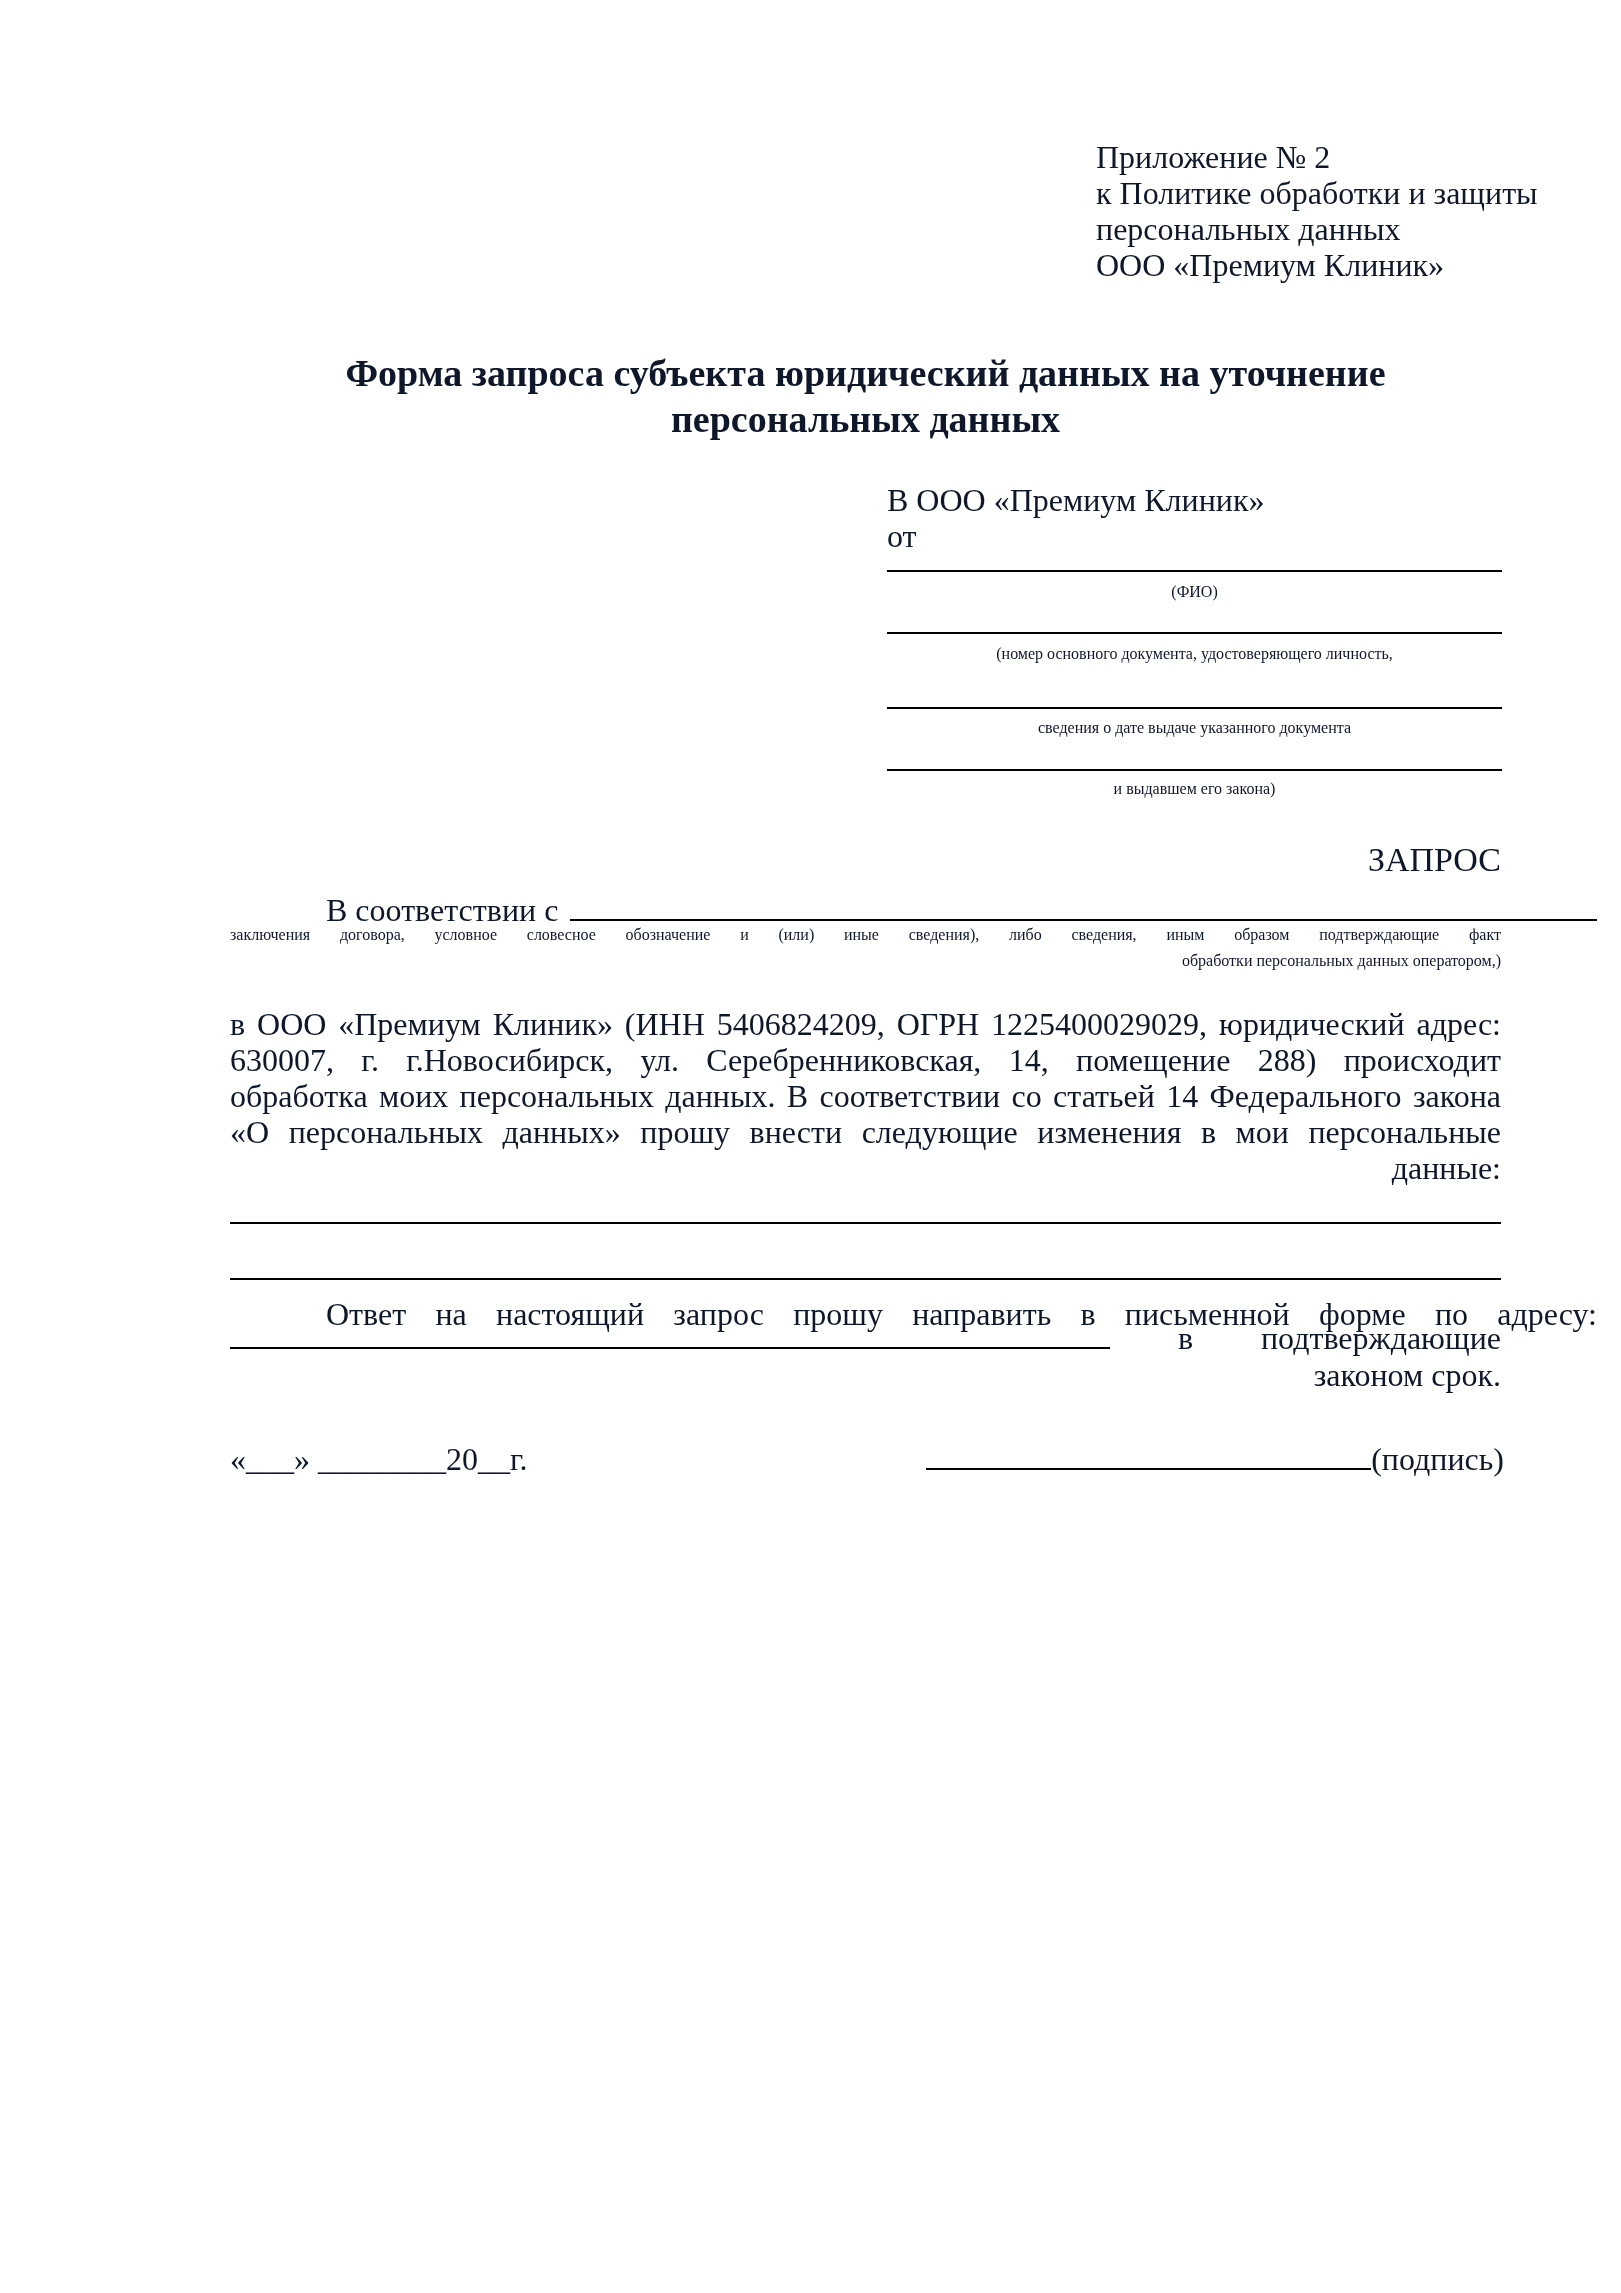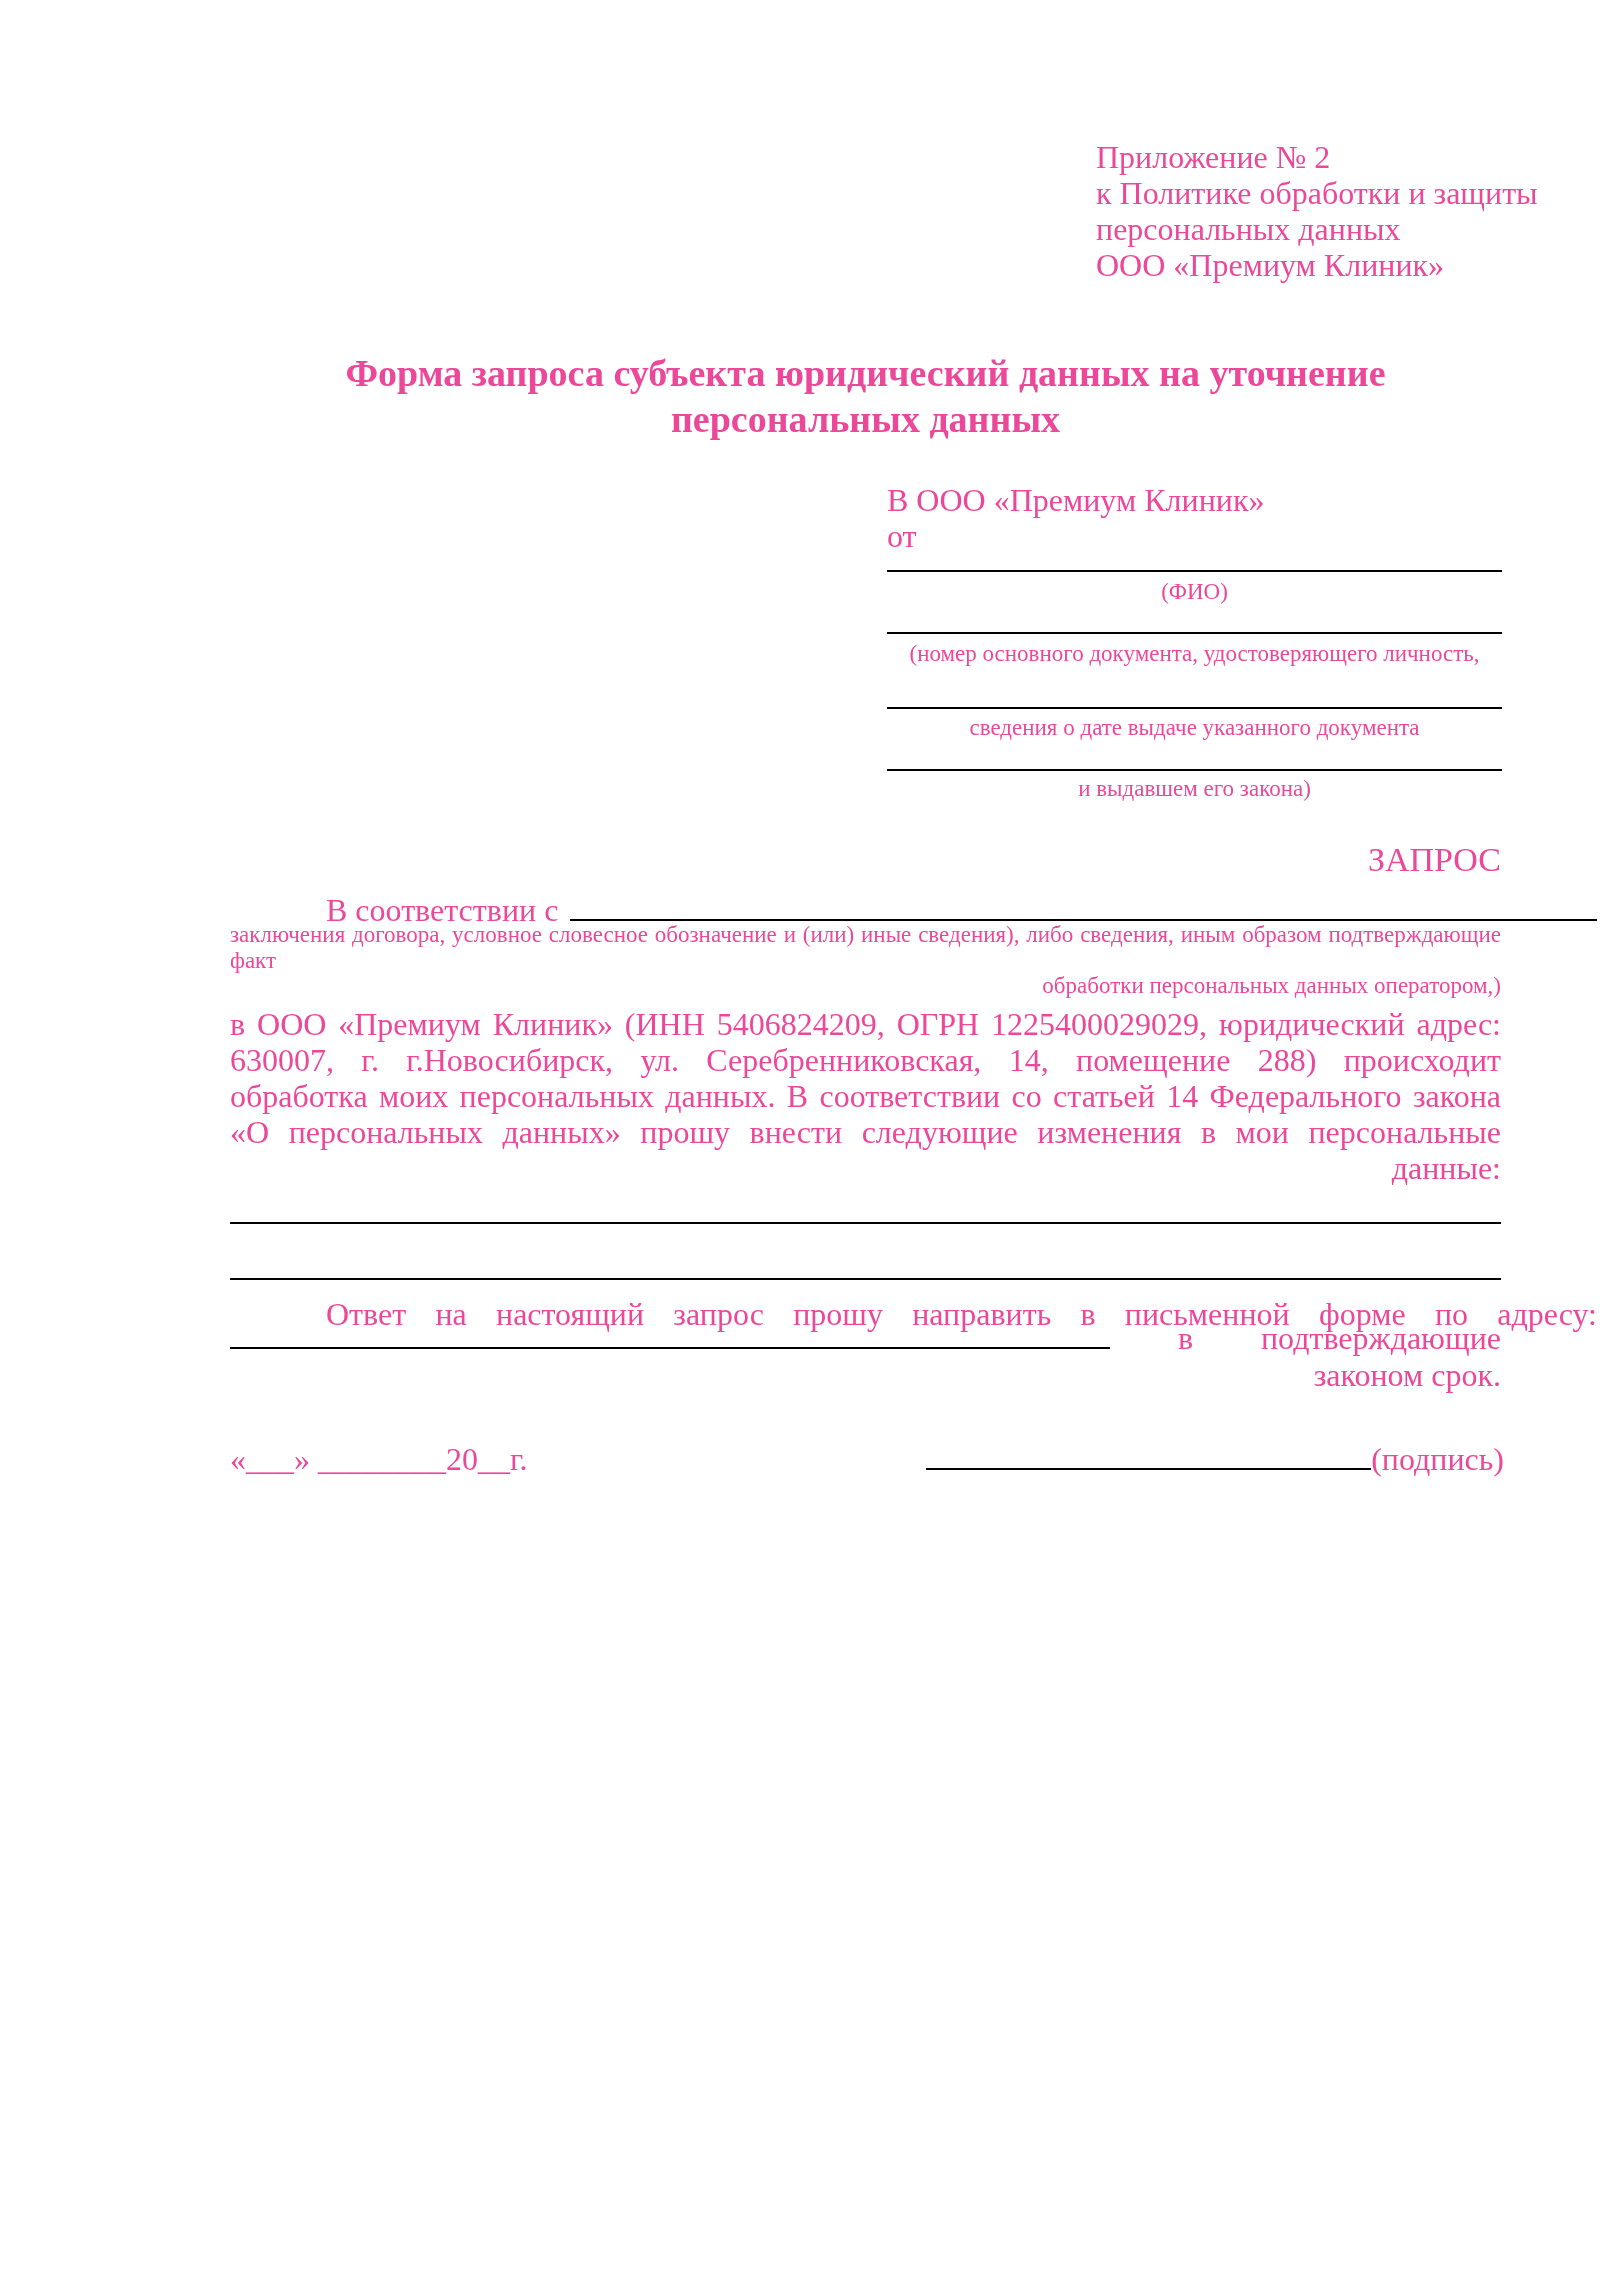--- a/index.html
+++ b/index.html
@@ -1,26 +1,26 @@
 <!DOCTYPE html>
 <html lang="ru"><head>
 <meta charset="utf-8">
 <style>
   html,body{margin:0;padding:0;background:#ffffff;}
   .page{
     position:relative;
     width:1621px;height:2294px;
-    background:#ffffff;color:#ec4899;
+    background:#ffffff;color:#0f172a;
     font-family:"Liberation Serif","DejaVu Serif",serif;
     overflow:hidden;
   }
   .abs{position:absolute;}
   .content-x{left:230px;width:1271px;}
   .body-text{font-size:32px;line-height:36px;}
-  .small-text{font-size:23px;line-height:24.5px;}
+  .small-text{font-size:16px;line-height:24.5px;}
   .jline{text-align:justify;text-align-last:justify;}
   .leftline{text-align:right;}
   .center{text-align:center;}
   .bold{font-weight:bold;}
   .rule{border-bottom:2.9px solid #000;height:0;}
   
   .appendix{left:1096px;top:139px;width:461px;font-size:32px;line-height:36px;}
   
   .doc-title{top:350px;font-size:38px;line-height:46px;}
   

